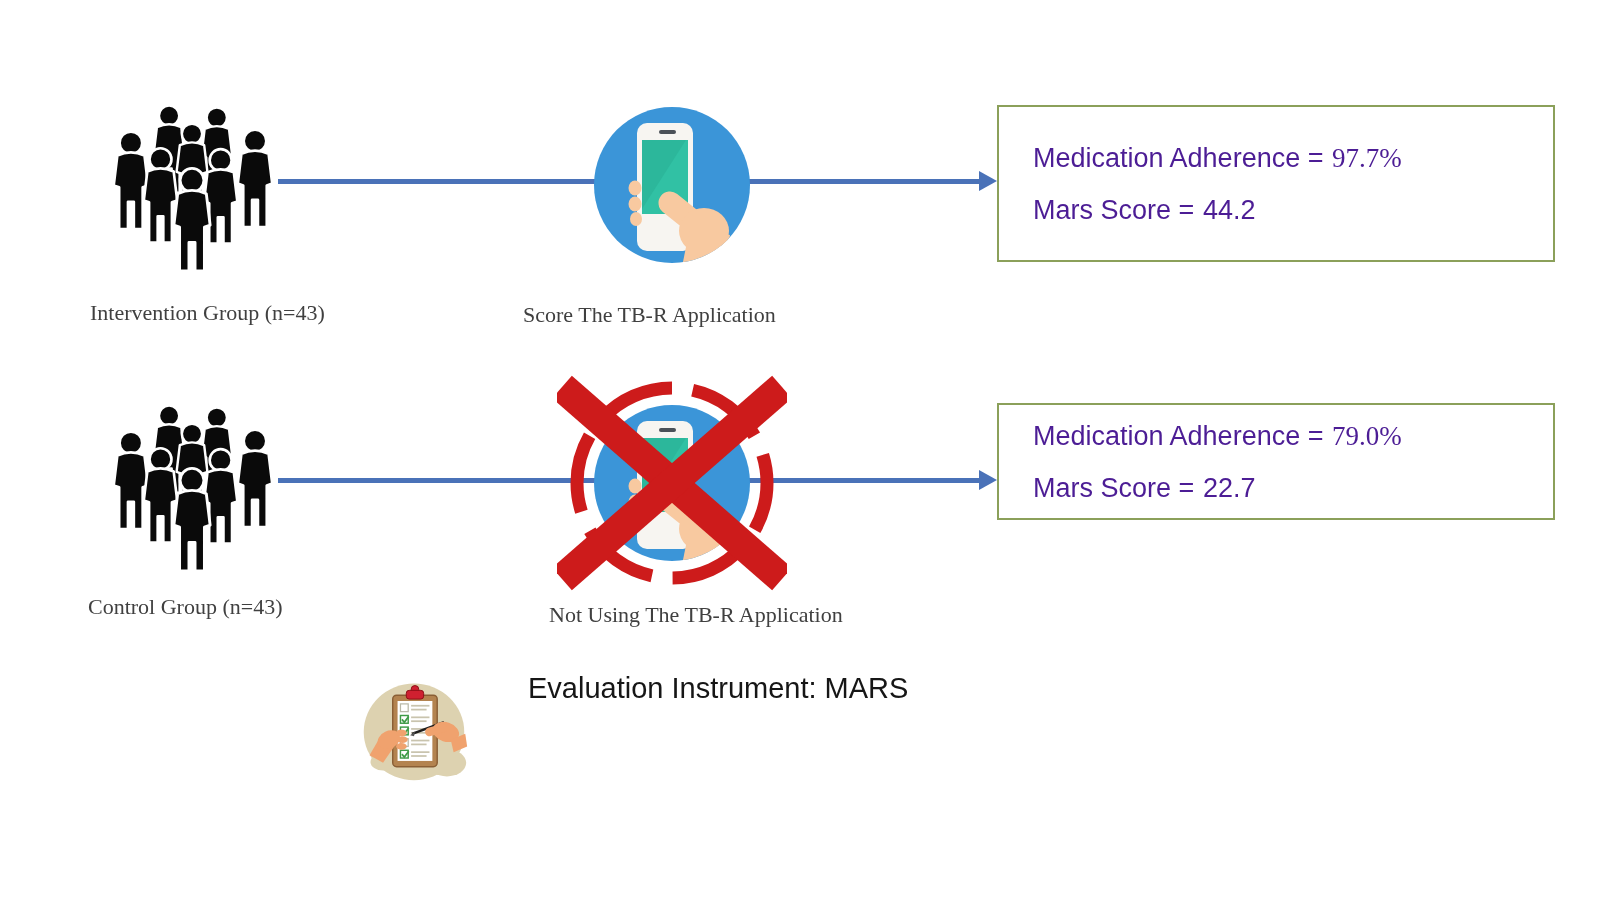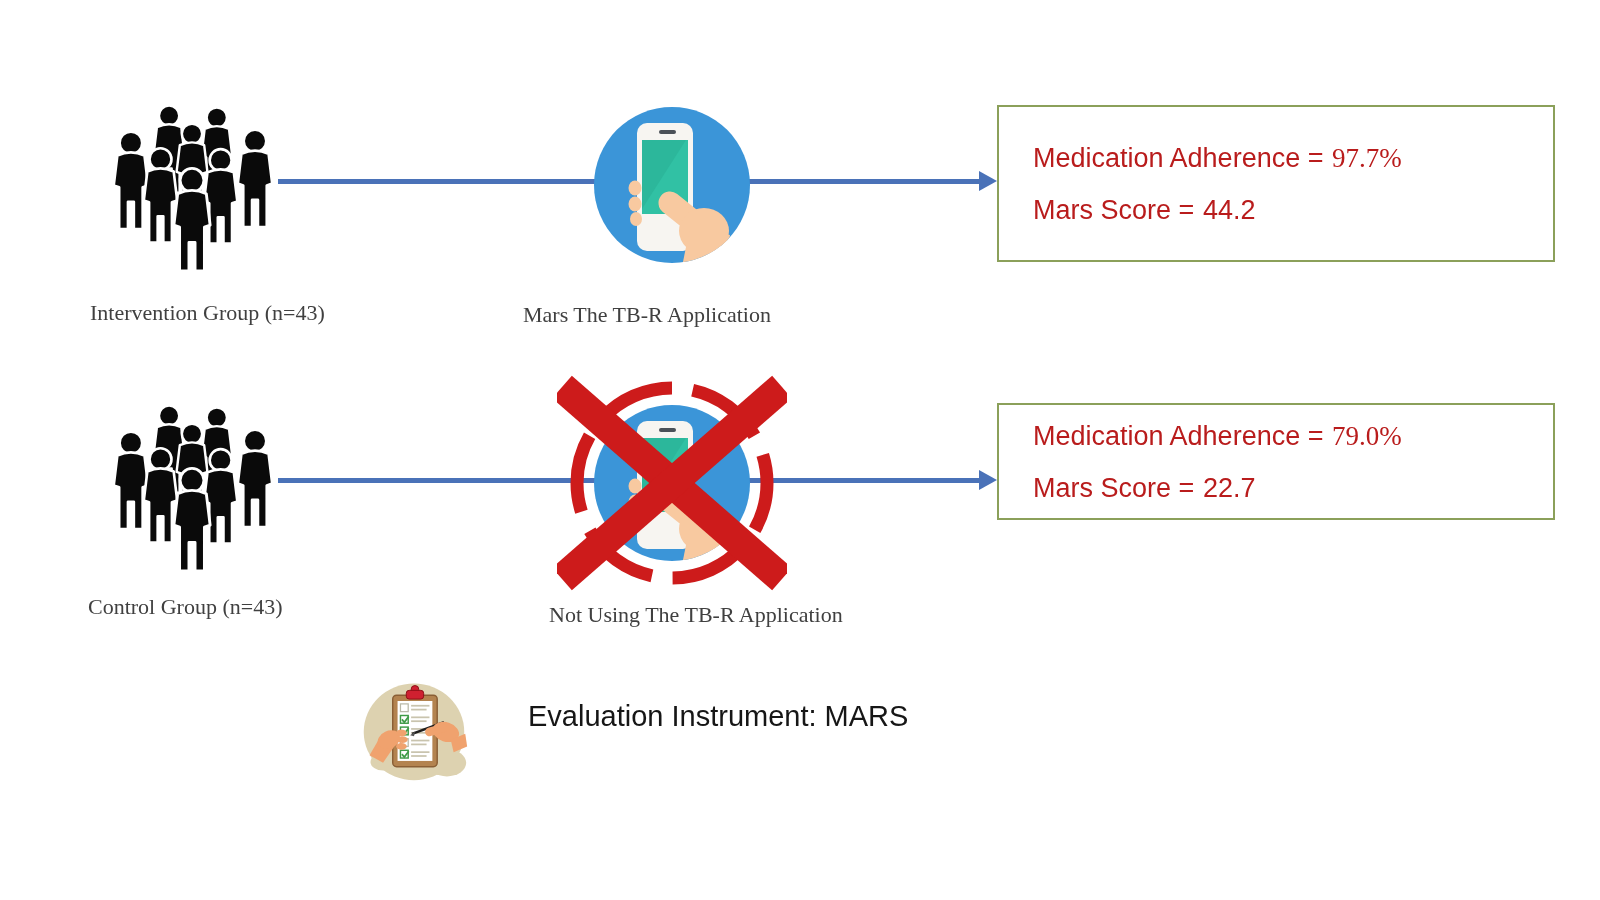--- a/index.html
+++ b/index.html
@@ -13,25 +13,25 @@
       border-left:18px solid #4a72b8;border-top:10.5px solid transparent;border-bottom:10.5px solid transparent;}
 
   
   .icon-label{position:absolute;font-family:"Liberation Serif",serif;font-size:22px;
       color:#404040;white-space:nowrap;}
 
   
   .result-box{position:absolute;left:997px;width:558px;border:2px solid #8ba05a;background:#ffffff;
       box-sizing:border-box;display:flex;flex-direction:column;justify-content:center;
       padding-left:34px;gap:14px;}
-  .result-line{font-size:27px;line-height:38px;white-space:nowrap;color:#b91c1c;}
+  .result-line{font-size:27px;line-height:38px;white-space:nowrap;color:#4c1d95;}
   .val-serif{font-family:"Liberation Serif",serif;margin-left:.32em;}
   .val-sans{margin-left:.32em;}
 
-  .footer-text{position:absolute;left:528px;top:700px;font-size:29px;color:#161616;white-space:nowrap;}
+  .footer-text{position:absolute;left:528px;top:672px;font-size:29px;color:#161616;white-space:nowrap;}
 
   svg{display:block;}
 </style>
 </head>
 <body>
 
 <svg width="0" height="0" style="position:absolute" aria-hidden="true">
   <defs>
     <g id="person-shape">
       <circle cx="0" cy="-35" r="12.5"></circle>
@@ -133,21 +133,21 @@
 
   <svg class="abs" style="left:108px;top:100px;" width="168" height="176" viewBox="-88 -92 176 184">
       <use href="#crowd-shape"></use>
     </svg>
 
   <svg class="abs" style="left:594px;top:107px;" width="156" height="156" viewBox="-78 -78 156 156">
       <use href="#phone-base"></use>
     </svg>
 
   <div class="icon-label" style="left:90px;top:300px;">Intervention Group (n=43)</div>
-  <div class="icon-label" style="left:523px;top:302px;">Mars The TB-R Application</div>
+  <div class="icon-label" style="left:523px;top:302px;">Score The TB-R Application</div>
 
   <div class="result-box" style="top:105px;height:157px;">
     <div class="result-line"><span>Medication Adherence =</span><span class="val-serif">97.7%</span></div>
     <div class="result-line"><span>Mars Score =</span><span class="val-sans">44.2</span></div>
   </div>
 
   <div class="flow-arrow abs" style="left:278px;top:478px;width:702px;">
       <span class="head"></span>
     </div>
 

